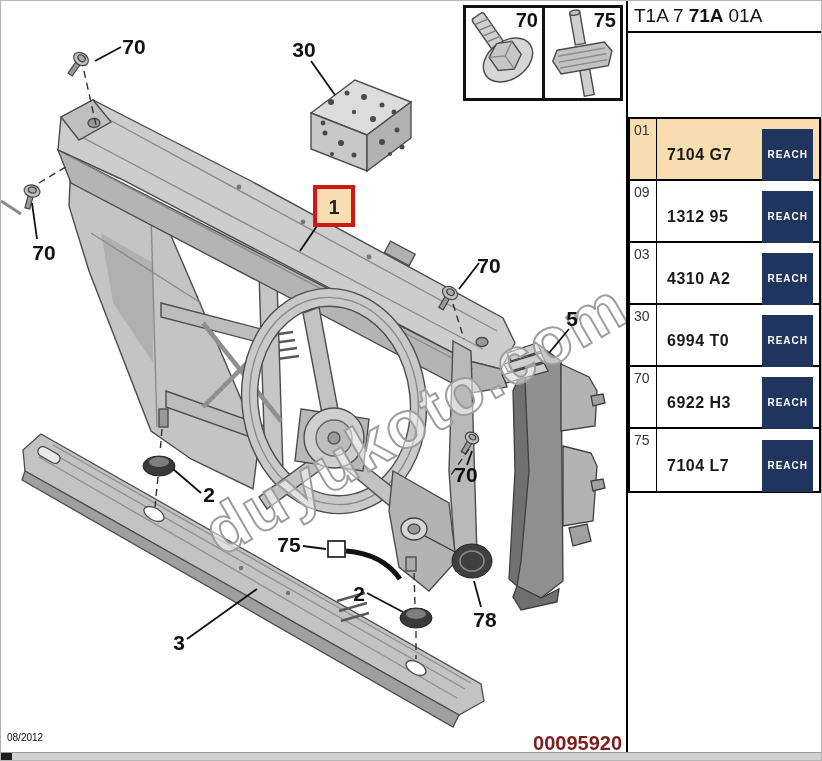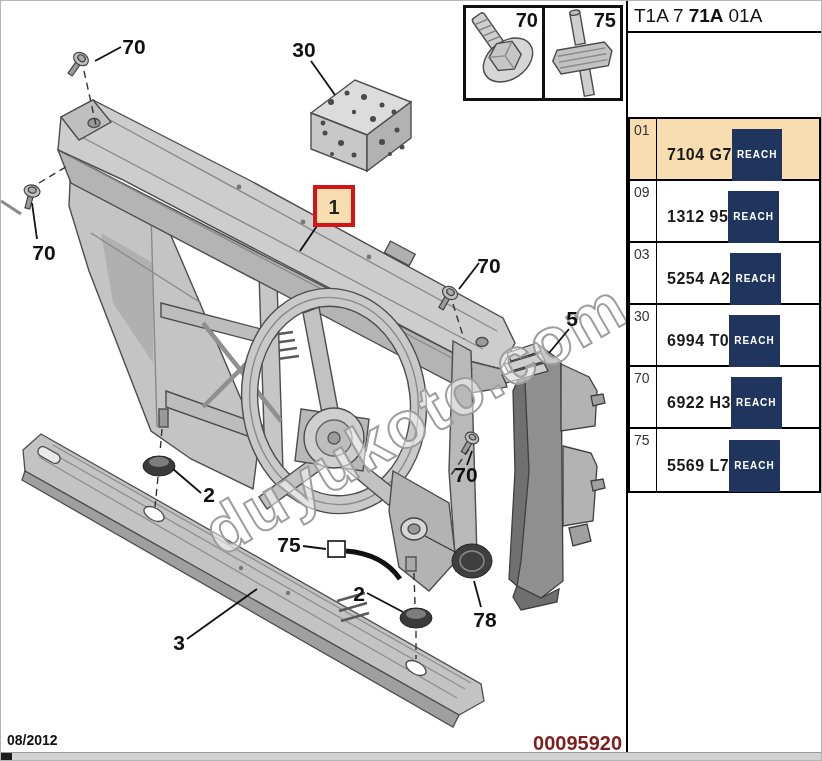--- a/index.html
+++ b/index.html
@@ -15,21 +15,21 @@
     overflow: hidden;
   }
   
   .diagram-area {
     position: absolute; left: 0; top: 0;
     width: 625px; height: 753px;
     background: #fff;
   }
   .footer-date {
     position: absolute; left: 6px; top: 731px;
-    font-size: 14px; font-weight: bold; color: #111;
+    font-size: 10px; font-weight: normal; color: #111;
   }
   .footer-doc {
     position: absolute; right: 4px; top: 731px;
     font-size: 20px; font-weight: bold; color: #7f1d1d;
   }
   
   .inset-box {
     position: absolute; left: 462px; top: 4px;
     width: 160px; height: 96px;
     border: 3px solid #111; background: #fff;
@@ -67,21 +67,21 @@
   }
   .part-row:last-child { border-bottom: none; }
   .part-row.highlight { background: #f7ddb0; }
   .part-ref {
     width: 27px; border-right: 1px solid #000;
     font-size: 14px; color: #333;
     padding: 3px 0 0 4px;
   }
   .part-cell {
     flex: 1; display: flex;
-    align-items: center; 
+    align-items: center; justify-content: space-between;
     padding: 12px 6px 0 10px;
   }
   .part-number {
     font-size: 16px; font-weight: bold; color: #1a1a1a;
     letter-spacing: .5px;
   }
   .reach-btn {
     background: #20355e; color: #fff;
     border: none; cursor: pointer;
     font-family: "Liberation Sans", sans-serif;
@@ -346,21 +346,21 @@
         <div class="part-ref">09</div>
         <div class="part-cell">
           <span class="part-number">1312 95</span>
           <button class="reach-btn">REACH</button>
         </div>
       </div>
 
       <div class="part-row">
         <div class="part-ref">03</div>
         <div class="part-cell">
-          <span class="part-number">5254 A2</span>
+          <span class="part-number">4310 A2</span>
           <button class="reach-btn">REACH</button>
         </div>
       </div>
 
       <div class="part-row">
         <div class="part-ref">30</div>
         <div class="part-cell">
           <span class="part-number">6994 T0</span>
           <button class="reach-btn">REACH</button>
         </div>
@@ -370,21 +370,21 @@
         <div class="part-ref">70</div>
         <div class="part-cell">
           <span class="part-number">6922 H3</span>
           <button class="reach-btn">REACH</button>
         </div>
       </div>
 
       <div class="part-row">
         <div class="part-ref">75</div>
         <div class="part-cell">
-          <span class="part-number">5569 L7</span>
+          <span class="part-number">7104 L7</span>
           <button class="reach-btn">REACH</button>
         </div>
       </div>
 
     </div>
   </div>
 
   <div class="hscrollbar">
     <div class="hscroll-thumb"></div>
   </div>

